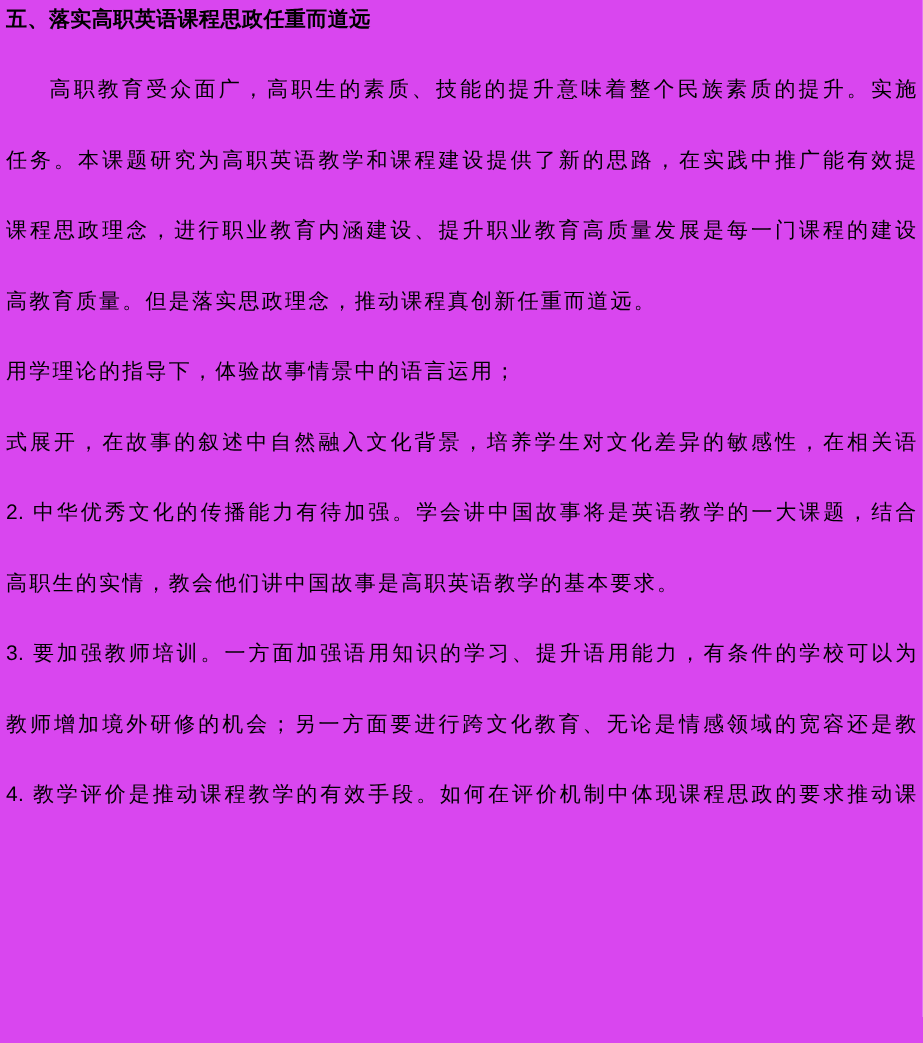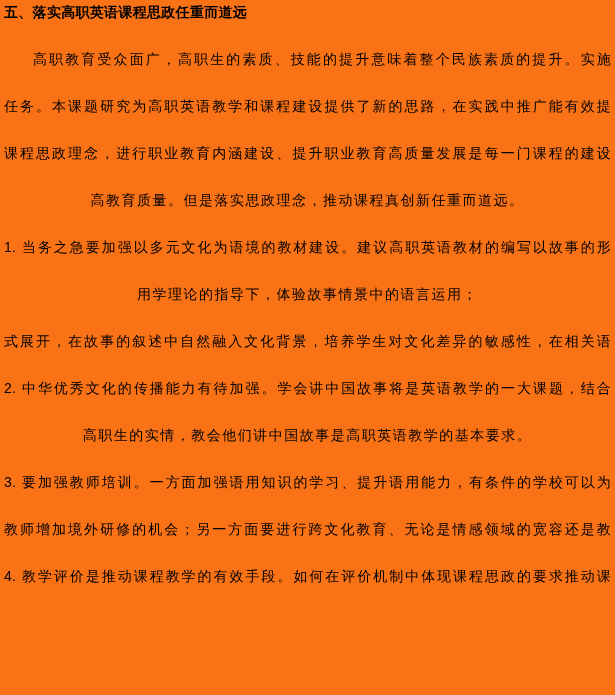--- a/index.html
+++ b/index.html
@@ -11,41 +11,41 @@
     height: 695px;
     background: #ffffff;
     color: #000000;
     font-family: "Liberation Sans", sans-serif;
     overflow: hidden;
   }
   .page {
     position: relative;
     width: 615px;
     height: 695px;
-    background: #f97316;
+    background: #d946ef;
     overflow: hidden;
   }
   .doc {
     padding: 0 4px 0 4px;
     margin-top: -11px;
   }
   .line {
     height: 47px;
     line-height: 47px;
     font-size: 14px;
     letter-spacing: 0.2px;
     white-space: normal;
     overflow: hidden;
   }
   .justify {
     text-align: justify;
     text-align-last: justify;
   }
   .lastline {
-    text-align: center;
+    text-align: left;
     letter-spacing: 1.5px;
   }
   .indent {
     padding-left: 29px;
   }
   .heading {
     margin: 0;
     height: 47px;
     line-height: 47px;
     font-size: 14px;
@@ -66,21 +66,20 @@
     <h1 class="heading">五、落实高职英语课程思政任重而道远</h1>
 
     <div class="para">
       <div class="line justify indent">高职教育受众面广，高职生的素质、技能的提升意味着整个民族素质的提升。实施</div>
       <div class="line justify">任务。本课题研究为高职英语教学和课程建设提供了新的思路，在实践中推广能有效提</div>
       <div class="line justify">课程思政理念，进行职业教育内涵建设、提升职业教育高质量发展是每一门课程的建设</div>
       <div class="line lastline">高教育质量。但是落实思政理念，推动课程真创新任重而道远。</div>
     </div>
 
     <div class="para">
-      <div class="line justify">1. 当务之急要加强以多元文化为语境的教材建设。建议高职英语教材的编写以故事的形</div>
       <div class="line lastline">用学理论的指导下，体验故事情景中的语言运用；</div>
       <div class="line justify">式展开，在故事的叙述中自然融入文化背景，培养学生对文化差异的敏感性，在相关语</div>
     </div>
 
     <div class="para">
       <div class="line justify">2. 中华优秀文化的传播能力有待加强。学会讲中国故事将是英语教学的一大课题，结合</div>
       <div class="line lastline">高职生的实情，教会他们讲中国故事是高职英语教学的基本要求。</div>
     </div>
 
     <div class="para">

